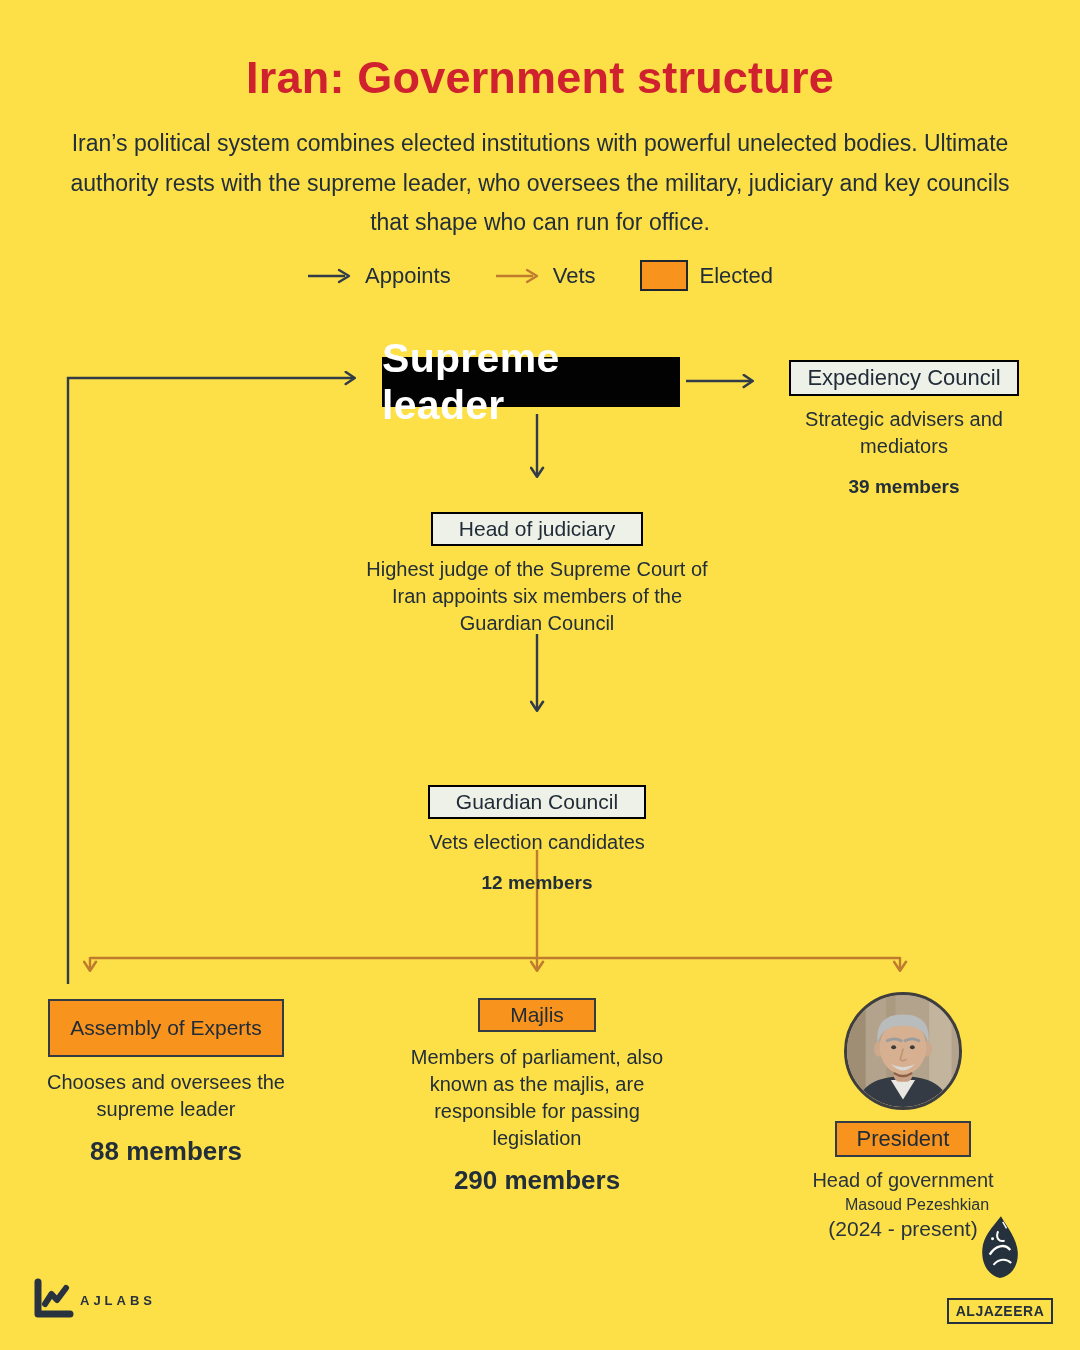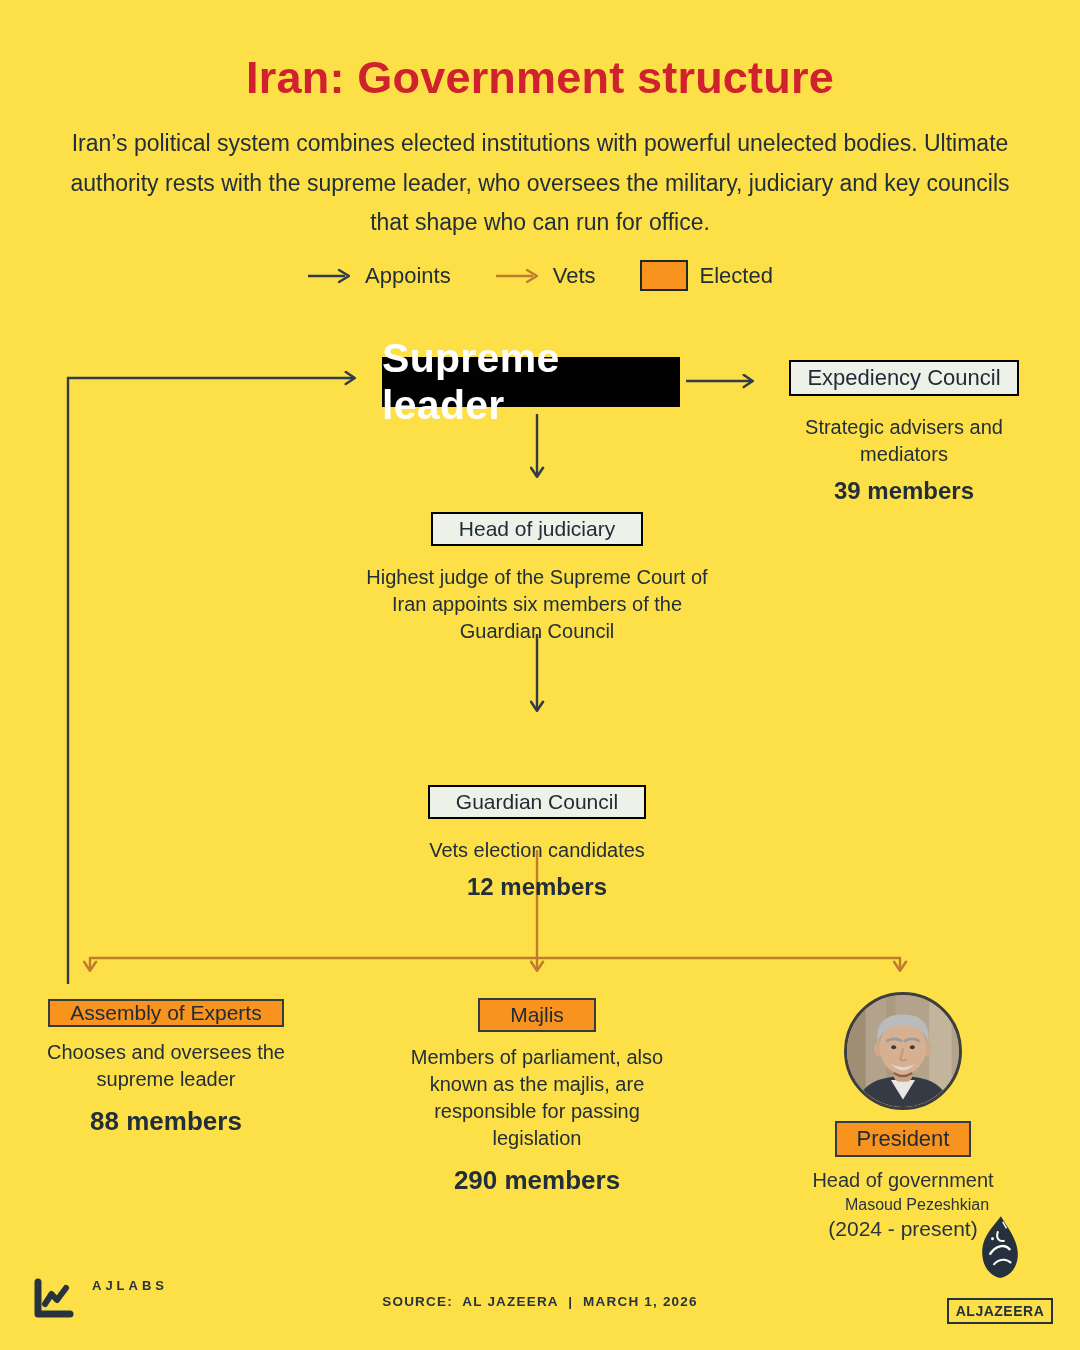--- a/index.html
+++ b/index.html
@@ -18,31 +18,31 @@
 
   .connectors{position:absolute;left:0;top:0;width:1080px;height:1350px;pointer-events:none;}
 
   .group{position:absolute;display:flex;flex-direction:column;align-items:center;text-align:center;}
   .nbox{display:inline-block;background:#eef1e7;border:2px solid #000000;
         font-size:21px;font-weight:400;color:#212c38;padding:4px 22px;white-space:nowrap;}
   .nbox.orange{background:#f8941d;border-color:#333b44;}
   .sl-box{position:absolute;left:382px;top:357px;width:298px;height:50px;background:#020202;
           color:#fff;display:flex;align-items:center;justify-content:center;
           font-size:41px;font-weight:700;letter-spacing:0.3px;}
-  .desc{font-size:20px;line-height:1.35;margin-top:18px;color:#222e3a;}
-  .members{font-size:24px;font-weight:700;margin-top:9px;color:#222e3a;}
+  .desc{font-size:20px;line-height:1.35;margin-top:10px;color:#222e3a;}
+  .members{font-size:19px;font-weight:700;margin-top:16px;color:#222e3a;}
   .members.big{font-size:26px;margin-top:13px;}
 
   .photo{width:112px;height:112px;border-radius:50%;border:3px solid #3e3e3e;
          overflow:hidden;margin-bottom:11px;background:#b3a38c;}
   .pres-role{font-size:20px;font-weight:400;margin-top:12px;}
   .pres-name{font-size:16px;font-weight:400;margin-top:4px;margin-left:28px;}
   .pres-term{font-size:21px;font-weight:400;margin-top:3px;}
 
-  .ajlabs{position:absolute;left:30px;top:1278px;display:flex;gap:18px;}
+  .ajlabs{position:absolute;left:30px;top:1278px;display:flex;align-items:center;gap:6px;}
   .ajlabs-label{font-size:13px;font-weight:700;letter-spacing:4px;color:#29333f;}
   .source{position:absolute;left:0;top:1294px;width:100%;text-align:center;
           font-size:13.5px;font-weight:700;letter-spacing:1.2px;color:#29333f;white-space:pre;}
   .ajz{position:absolute;right:30px;top:1214px;width:100px;display:flex;
        flex-direction:column;align-items:center;gap:12px;}
   .ajz-box{margin-top:2px;border:2.5px solid #25313c;padding:3px 7px;font-size:14px;
            font-weight:800;letter-spacing:0.5px;color:#25313c;white-space:nowrap;}
 </style>
 </head>
 <body>
@@ -108,21 +108,21 @@
     <div class="desc" style="width:352px;">Highest judge of the Supreme Court of Iran appoints six members of the Guardian Council</div>
   </div>
 
   <div class="group" style="left:352px;top:738px;width:370px;">
     <span class="nbox" style="padding:3px 26px;margin-top:47px;">Guardian Council</span>
     <div class="desc" style="width:300px;">Vets election candidates</div>
     <div class="members">12 members</div>
   </div>
 
   <div class="group" style="left:38px;top:999px;width:256px;">
-    <span class="nbox orange" style="padding:0 20px;">Assembly of Experts</span>
+    <span class="nbox orange" style="padding:15px 20px;">Assembly of Experts</span>
     <div class="desc" style="width:256px;margin-top:12px;">Chooses and oversees the supreme leader</div>
     <div class="members big">88 members</div>
   </div>
 
   <div class="group" style="left:387px;top:998px;width:300px;">
     <span class="nbox orange" style="padding:3px 30px;">Majlis</span>
     <div class="desc" style="width:280px;margin-top:12px;">Members of parliament, also known as the majlis, are responsible for passing legislation</div>
     <div class="members big">290 members</div>
   </div>
 
@@ -163,21 +163,20 @@
   </div>
 
   <div class="ajlabs">
     <svg viewBox="0 0 44 44" width="44" height="44">
       <path d="M8 4 V36 H40" stroke="#29333f" stroke-width="7" fill="none" stroke-linecap="round" stroke-linejoin="round"></path>
       <path d="M15 26 L21.5 16 L27 22 L36 10" stroke="#29333f" stroke-width="6" fill="none" stroke-linecap="round" stroke-linejoin="round"></path>
     </svg>
     <span class="ajlabs-label">AJLABS</span>
   </div>
 
-  <div class="source">SOURCE:  AL JAZEERA  |  MARCH 1, 2026</div>
 
   <div class="ajz">
     <svg viewBox="0 0 60 74" width="56" height="70">
       <path d="M31 2 C22 14 12 23 11 38 C10 54 19 66 30 68 C42 66 50 55 49 40 C48 26 38 14 31 2 Z" fill="#25313c"></path>
       <path d="M19 43 C25 33 35 31 41 38" stroke="#fdfcf9" stroke-width="2.6" fill="none"></path>
       <path d="M23 54 C29 47 37 47 42 52" stroke="#fdfcf9" stroke-width="2.2" fill="none"></path>
       <path d="M28 18 C25 25 29 30 35 28" stroke="#fdfcf9" stroke-width="2.2" fill="none"></path>
       <path d="M33 8 L37 15" stroke="#fdfcf9" stroke-width="1.6" fill="none"></path>
       <circle cx="22" cy="26" r="1.6" fill="#fdfcf9"></circle>
     </svg>

